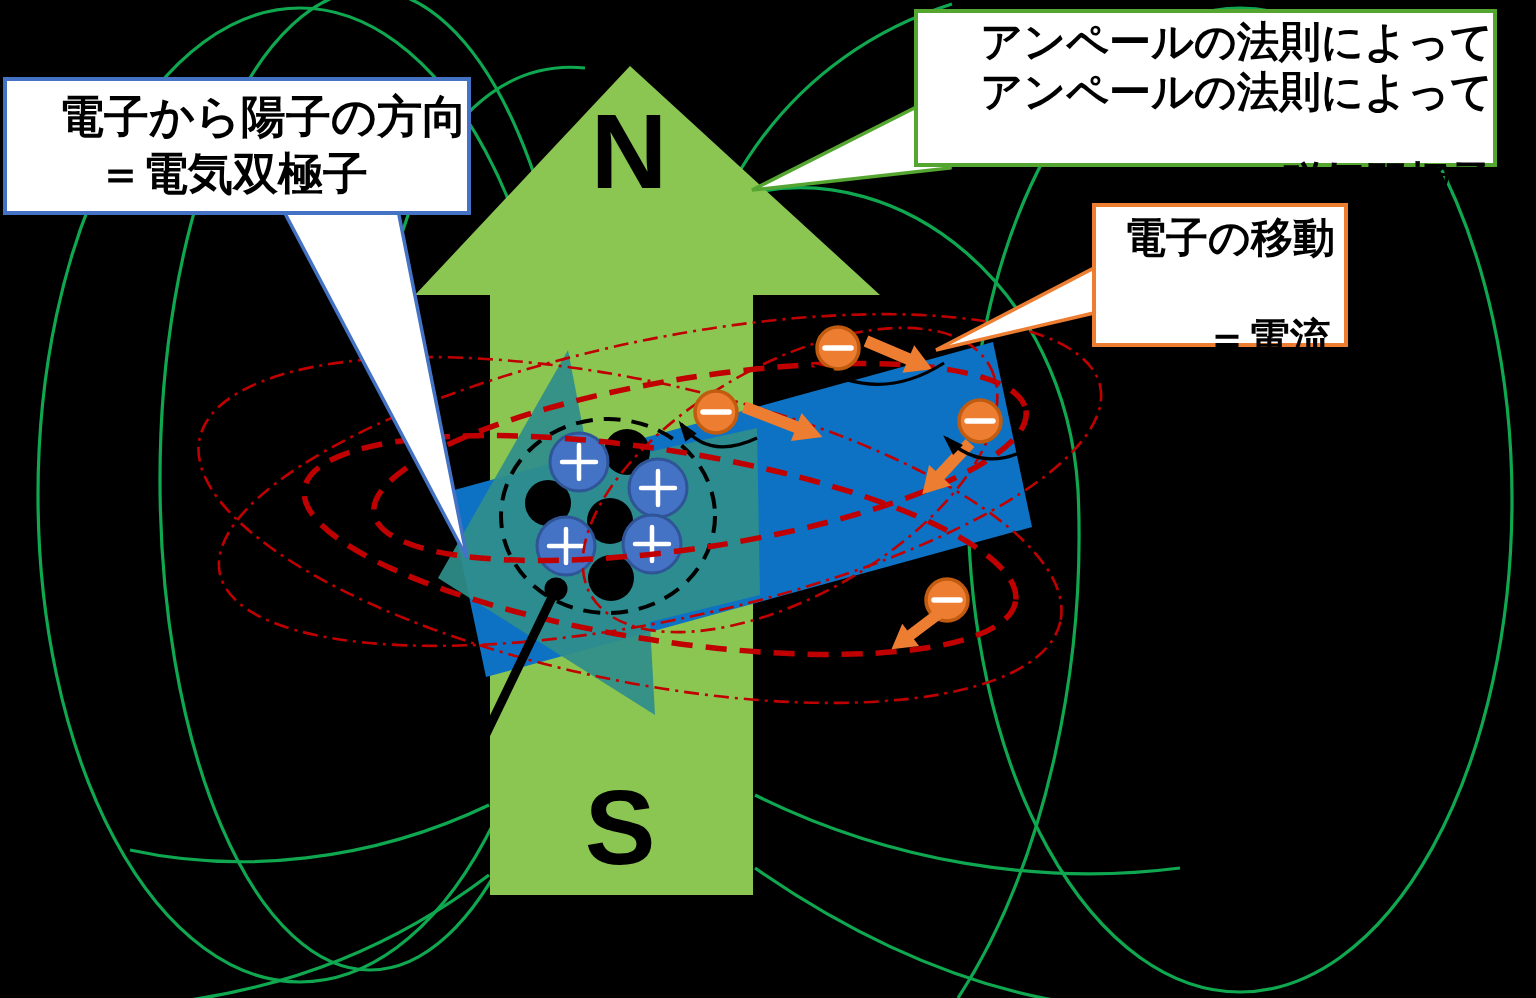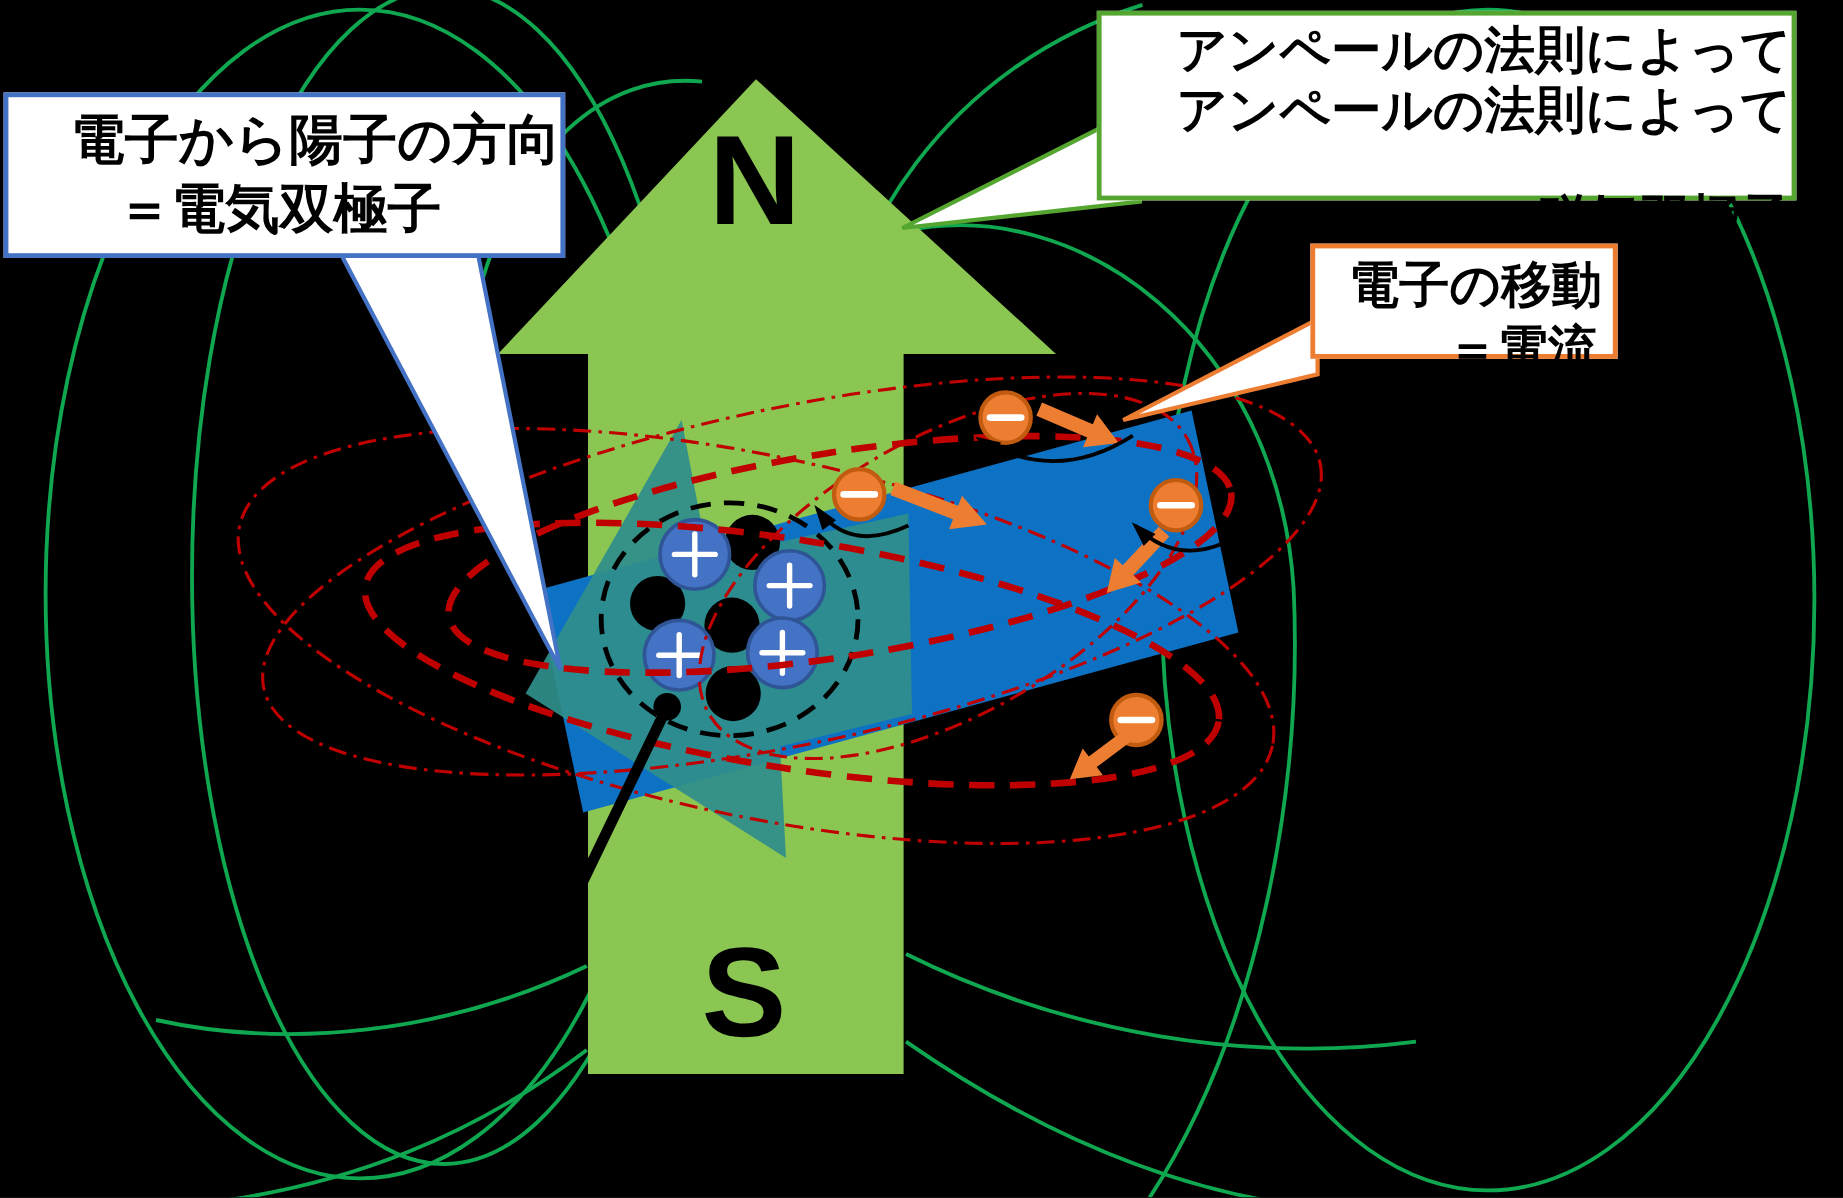--- a/index.html
+++ b/index.html
@@ -24,25 +24,25 @@
     font-size:45px;line-height:57px;padding-top:7px;
   }
   #callout-electric-dipole .l1{padding-left:52px;text-align:center;}
   #callout-electric-dipole .l2{text-align:center;padding-right:8px;}
   #callout-magnetic-dipole{
     left:914px;top:9px;width:583px;height:158px;border-color:#55A630;
     font-size:42px;line-height:50px;padding-top:4px;padding-left:8px;text-align:right;
   }
   #callout-magnetic-dipole .l3{padding-left:250px;margin-top:40px;}
   #callout-current{
-    left:1092px;top:203px;width:256px;height:96px;border-color:#ED7D31;
+    left:1092px;top:203px;width:256px;height:144px;border-color:#ED7D31;
     font-size:42px;line-height:53px;padding-top:4px;
   }
   #callout-current .l1{padding-left:28px;}
-  #callout-current .l2{padding-left:110px;}
+  #callout-current .l2{padding-left:110px;margin-top:48px;}
 </style>
 </head>
 <body>
 
 <div id="stage">
 
   <svg id="diagram-svg" width="1536" height="998" viewBox="0 0 1536 998">
     <defs>
       <marker id="blkArrow" markerWidth="26" markerHeight="22" refX="18" refY="9" orient="auto-start-reverse" markerUnits="userSpaceOnUse">
         <path d="M1,2 L22,9 L1,16 Z" fill="#000"></path>

